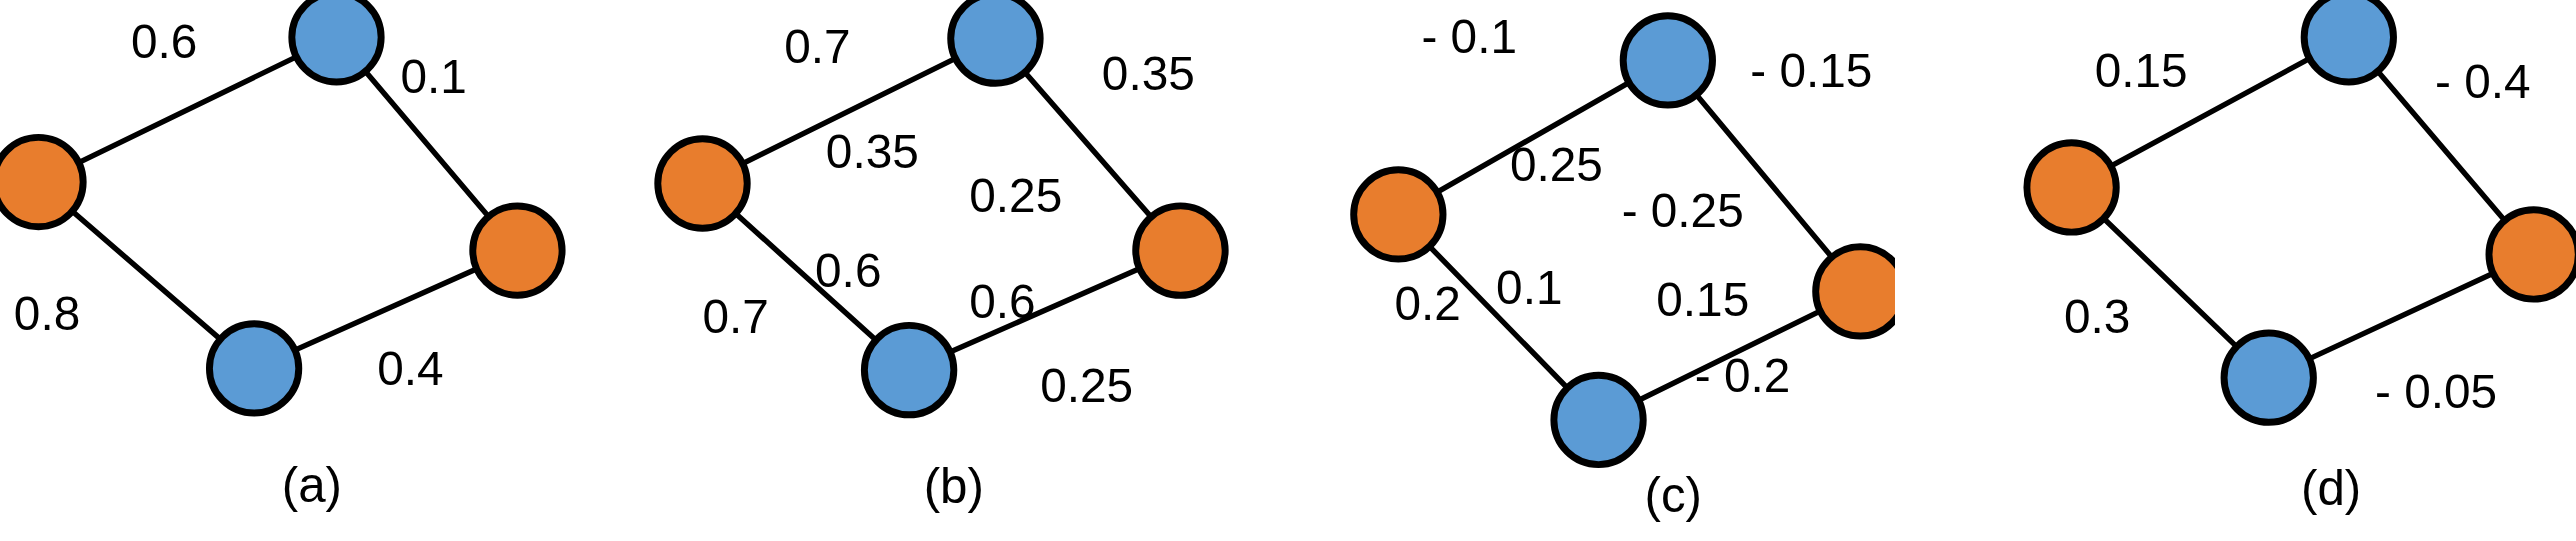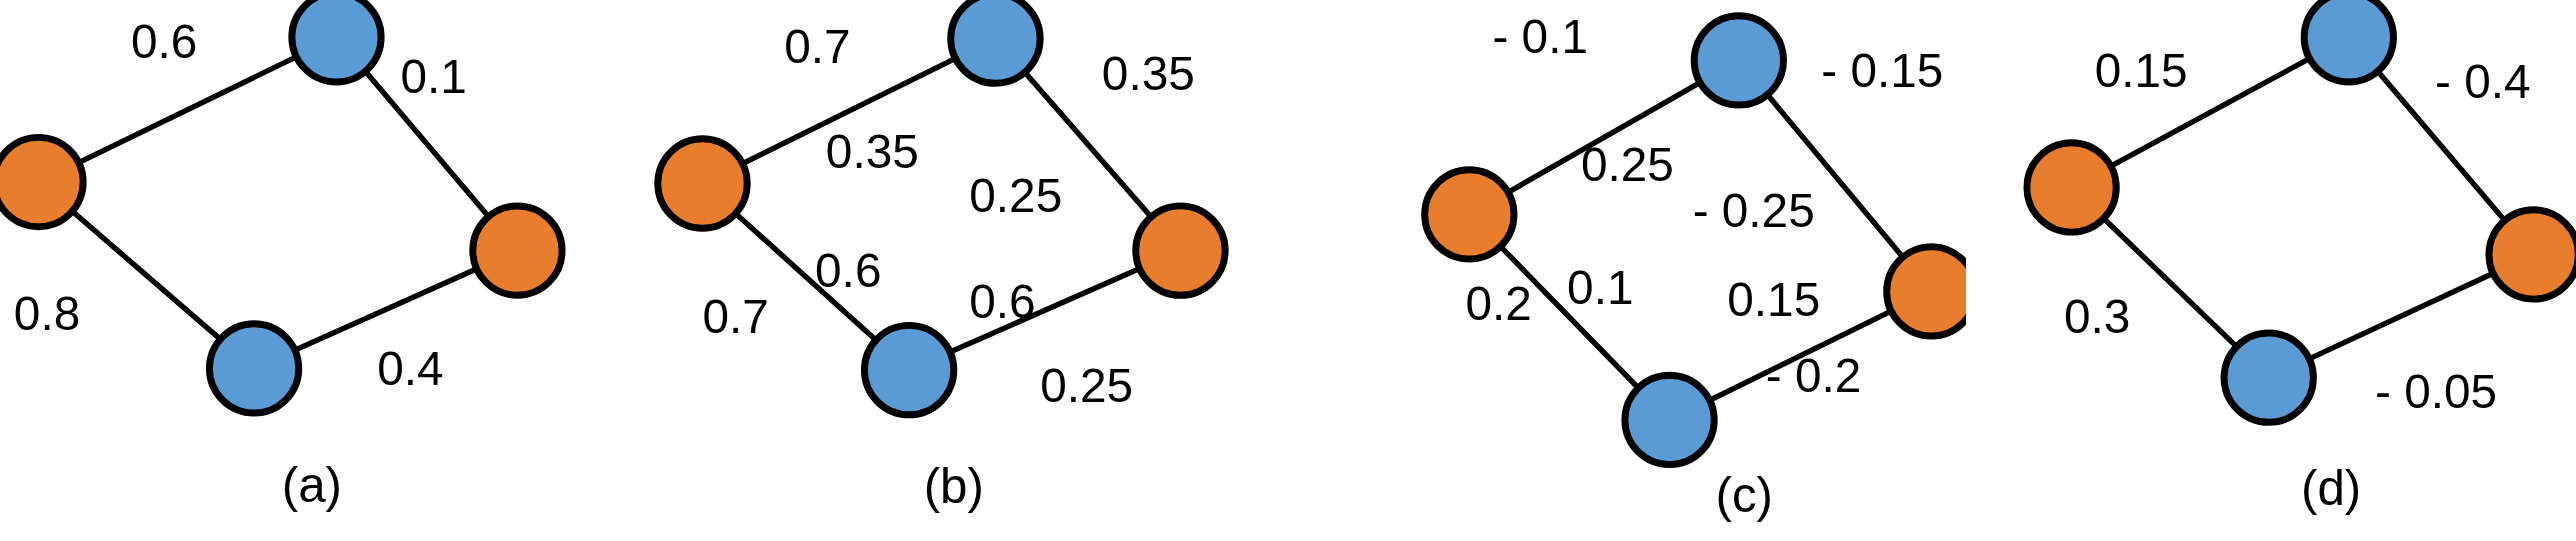--- a/index.html
+++ b/index.html
@@ -99,21 +99,21 @@
 
       <text class="edge-label" x="232" y="218">0.35</text>
       <text class="edge-label" x="418" y="275">0.25</text>
       <text class="edge-label" x="218" y="372">0.6</text>
       <text class="edge-label" x="418" y="412">0.6</text>
 
       <text class="panel-caption" x="398" y="652">(b)</text>
     </svg>
   </div>
 
-  <div class="panel" style="left:1350px; width:616px;">
+  <div class="panel" style="left:1279px; width:616px;">
     <svg width="616" height="542" viewBox="0 0 800 703">
 
       <line class="graph-edge" x1="155" y1="278" x2="505" y2="78"></line>
       <line class="graph-edge" x1="505" y1="78" x2="755" y2="378"></line>
       <line class="graph-edge" x1="155" y1="278" x2="415" y2="545"></line>
       <line class="graph-edge" x1="415" y1="545" x2="755" y2="378"></line>
 
       <circle class="graph-node node-orange" cx="155" cy="278" r="58"></circle>
       <circle class="graph-node node-blue" cx="505" cy="78" r="58"></circle>
       <circle class="graph-node node-orange" cx="755" cy="378" r="58"></circle>

